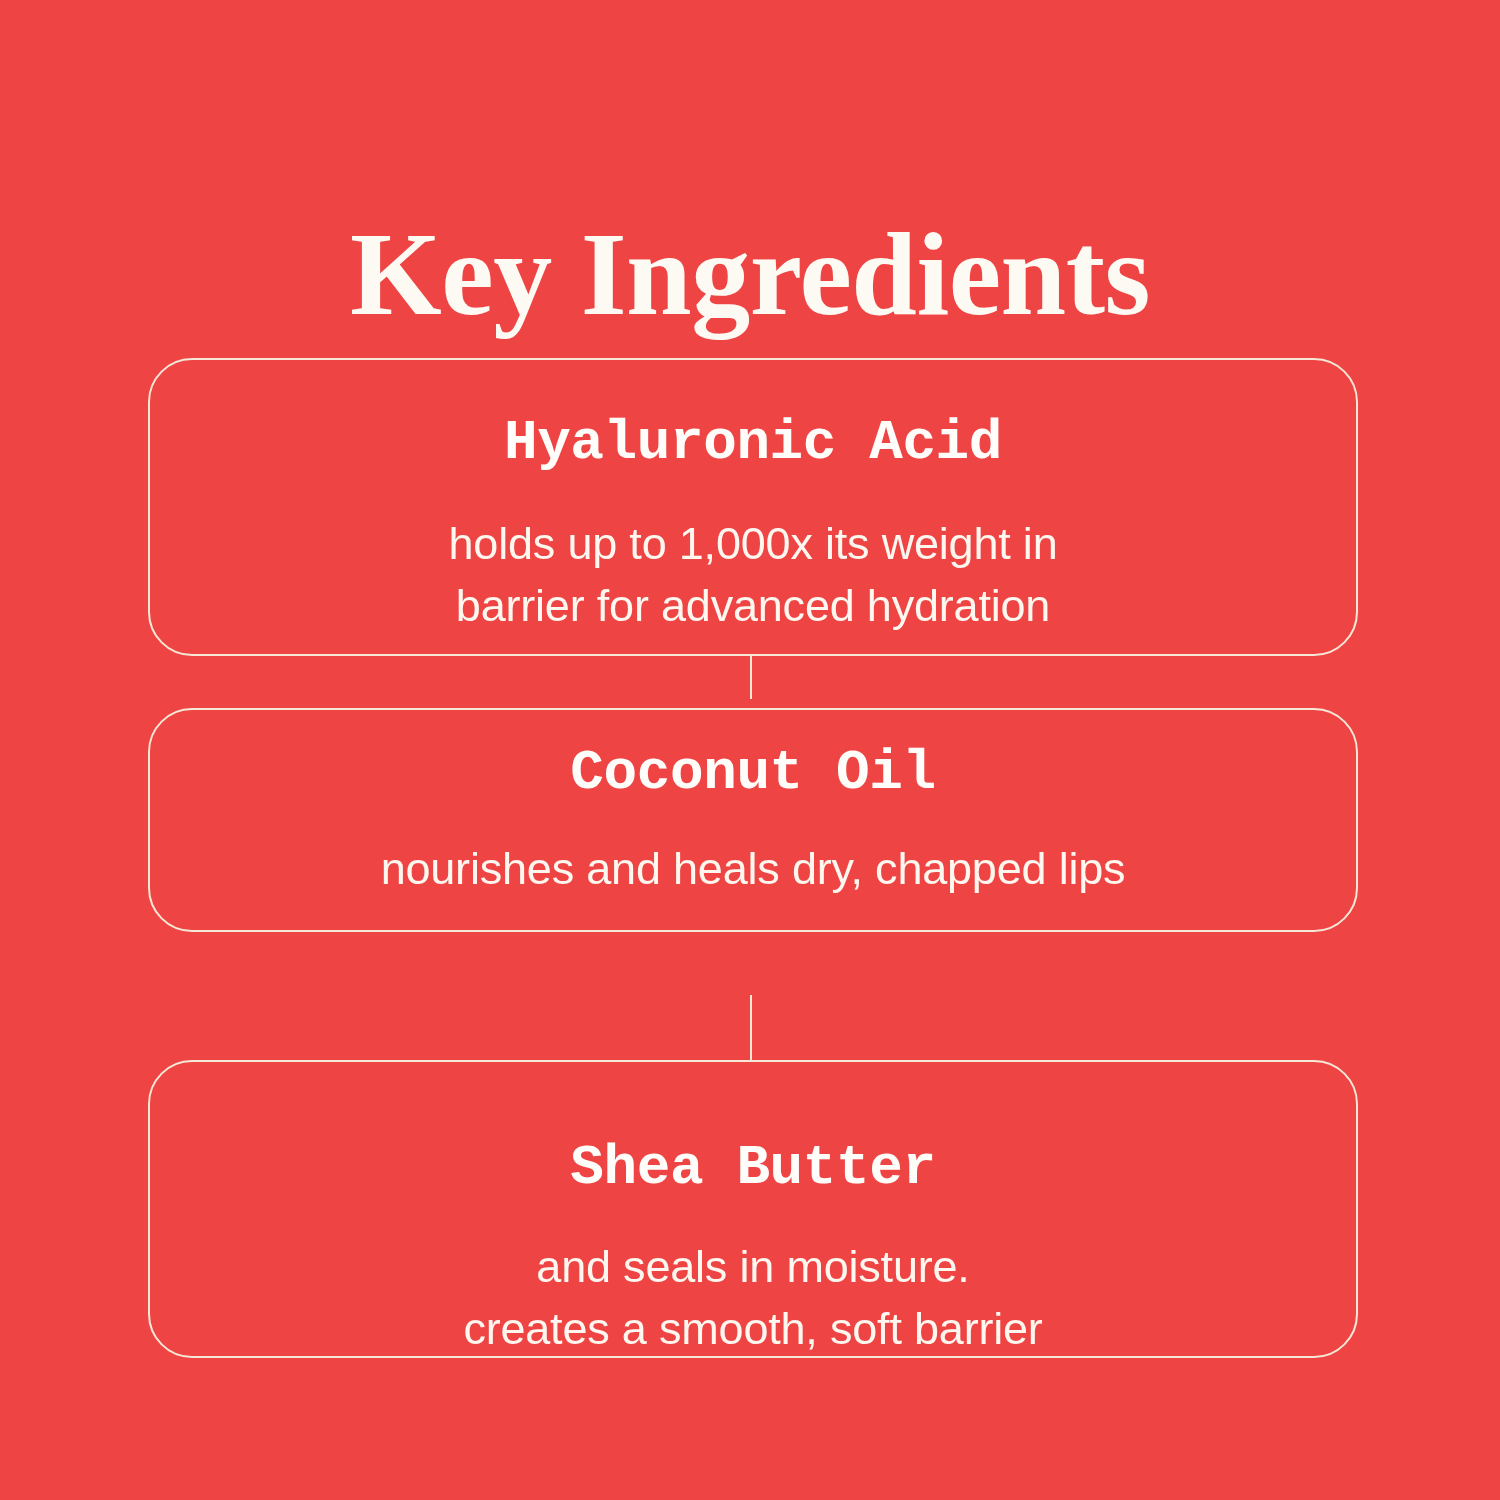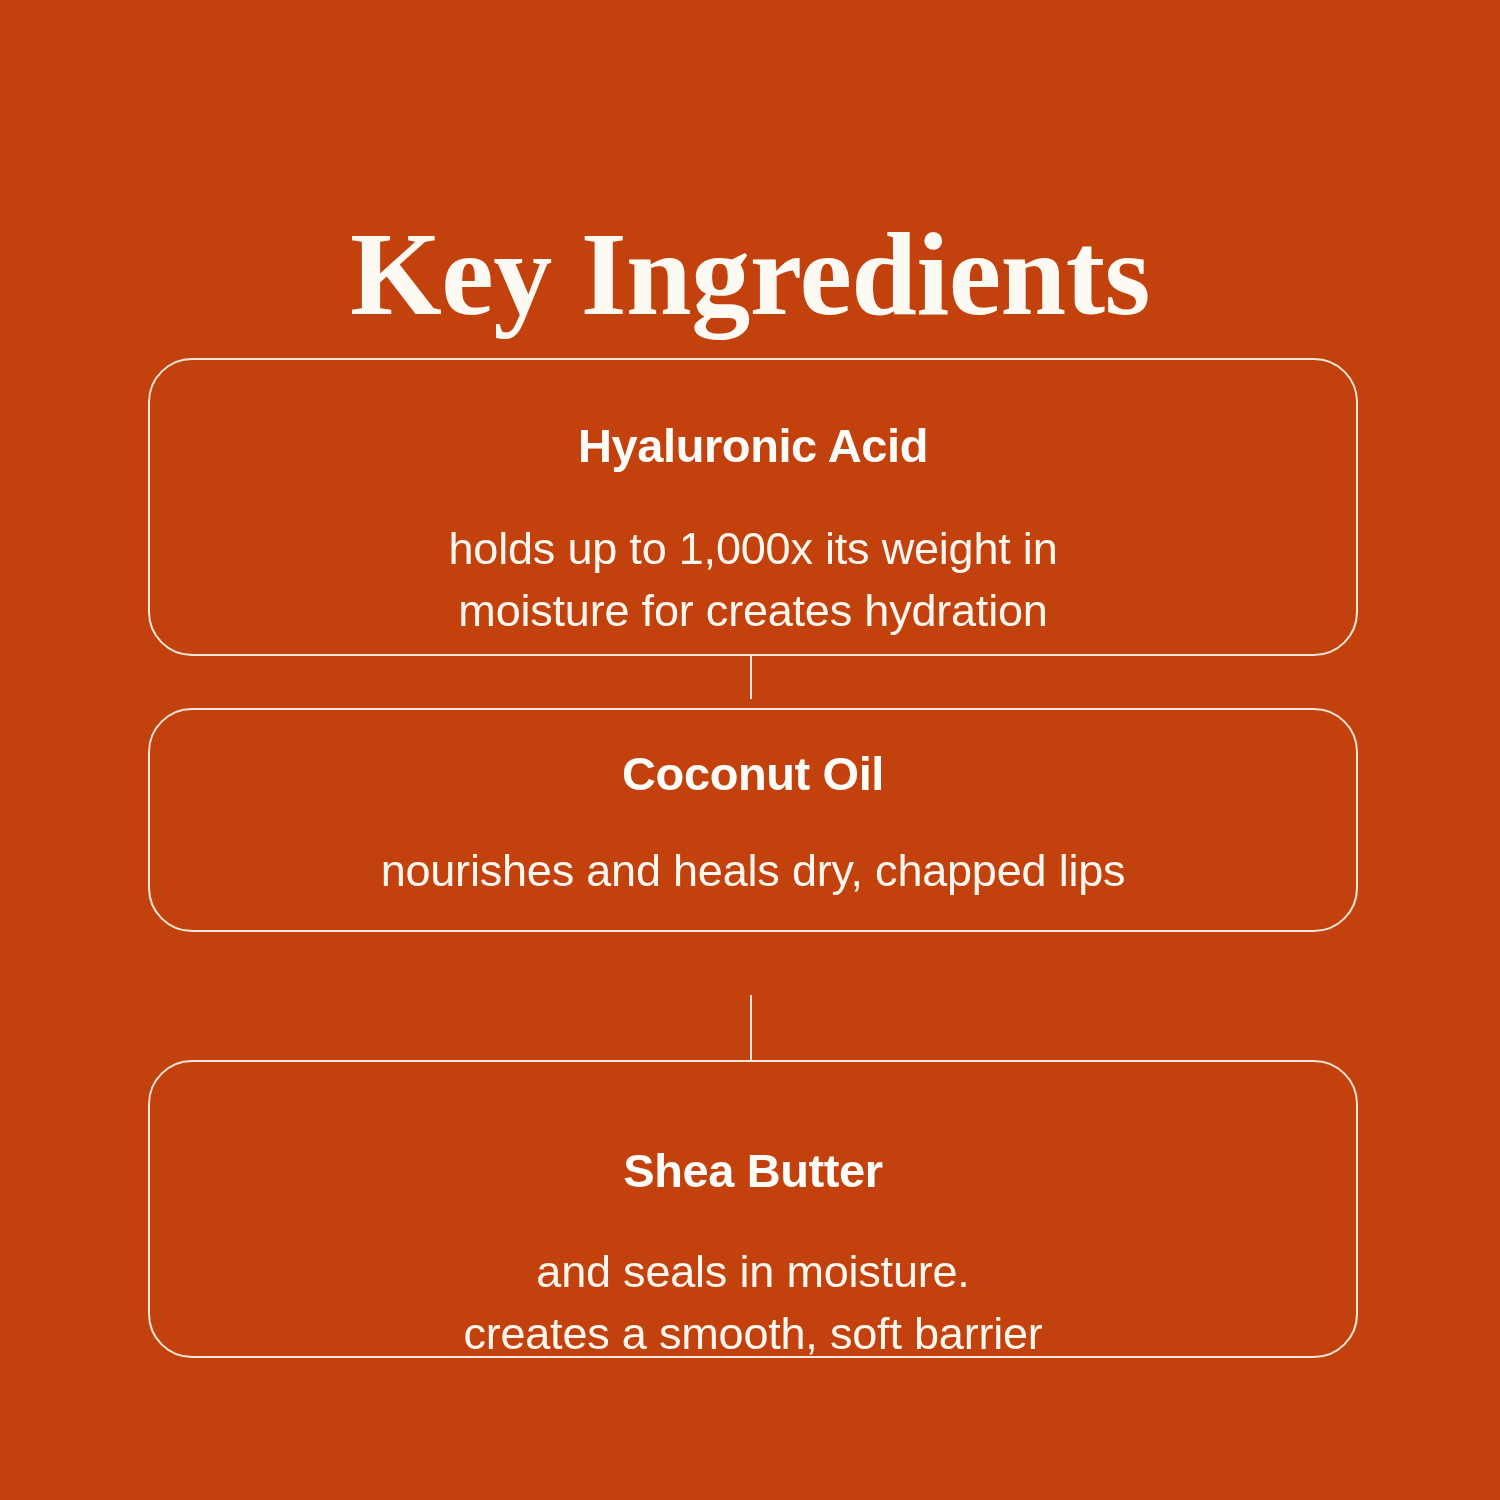--- a/index.html
+++ b/index.html
@@ -11,21 +11,21 @@
     height: 1500px;
     background: #e7885a;
     font-family: "Liberation Sans", sans-serif;
     overflow: hidden;
   }
 
   .poster {
     position: relative;
     width: 1500px;
     height: 1500px;
-    background: #c2410c;
+    background: #ef4444;
     box-sizing: border-box;
   }
 
   
   .page-title {
     position: absolute;
     left: 0;
     top: 132px;
     width: 1500px;
     text-align: center;
@@ -59,27 +59,27 @@
     align-items: center;
     justify-content: center;
     text-align: center;
   }
 
   .card-1 { top: 0px;   height: 298px; padding-top: 18px; justify-content: flex-start; padding-top: 50px; }
   .card-2 { top: 350px; height: 224px; }
   .card-3 { top: 702px; height: 298px; justify-content: flex-start; padding-top: 73px; }
 
   .card-heading {
-    font-family: Liberation Sans, sans-serif;
+    font-family: Liberation Mono, monospace;
     font-weight: 700;
-    font-size: 47px;
+    font-size: 56px;
     line-height: 1.2;
     letter-spacing: -0.4px;
     color: #fffdfa;
-    margin: 8px;
+    margin: 0;
   }
 
   .card-body {
     font-family: "Liberation Sans", sans-serif;
     font-weight: 400;
     font-size: 45px;
     line-height: 1.38;
     letter-spacing: -0.2px;
     color: #fdf7ef;
     margin: 0;
@@ -108,21 +108,21 @@
 <div class="poster">
 
   <h1 class="page-title">Key Ingredients</h1>
 
   <div class="cards">
 
     <div class="card card-1">
       <div class="card-heading">Hyaluronic Acid</div>
       <div class="card-body">
         <span class="line">holds up to 1,000x its weight in</span>
-        <span class="line">moisture for creates hydration</span>
+        <span class="line">barrier for advanced hydration</span>
       </div>
     </div>
 
     <div class="connector connector-1"></div>
 
     <div class="card card-2">
       <div class="card-heading">Coconut Oil</div>
       <div class="card-body">
         <span class="line">nourishes and heals dry, chapped lips</span>
       </div>

